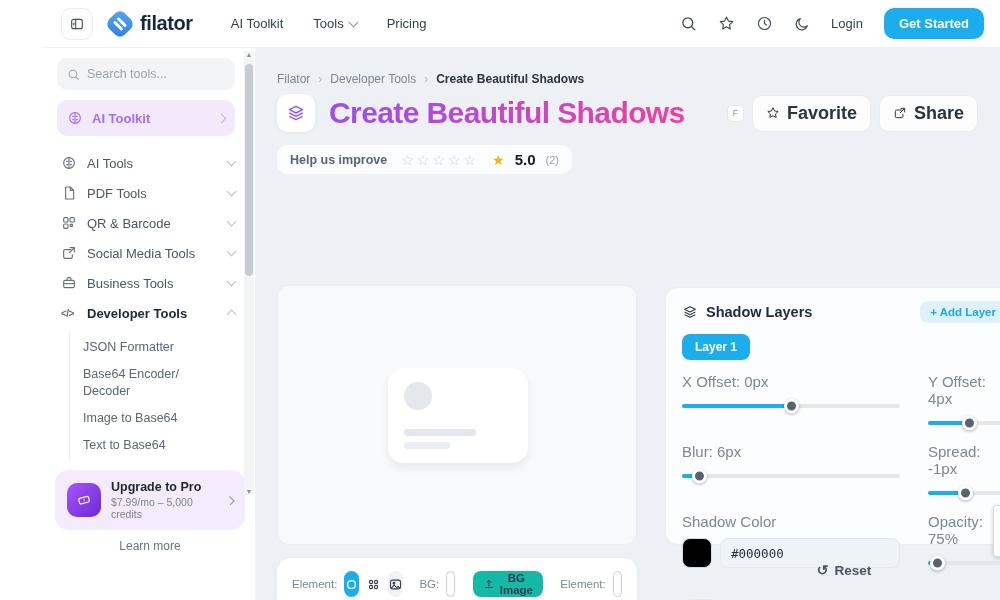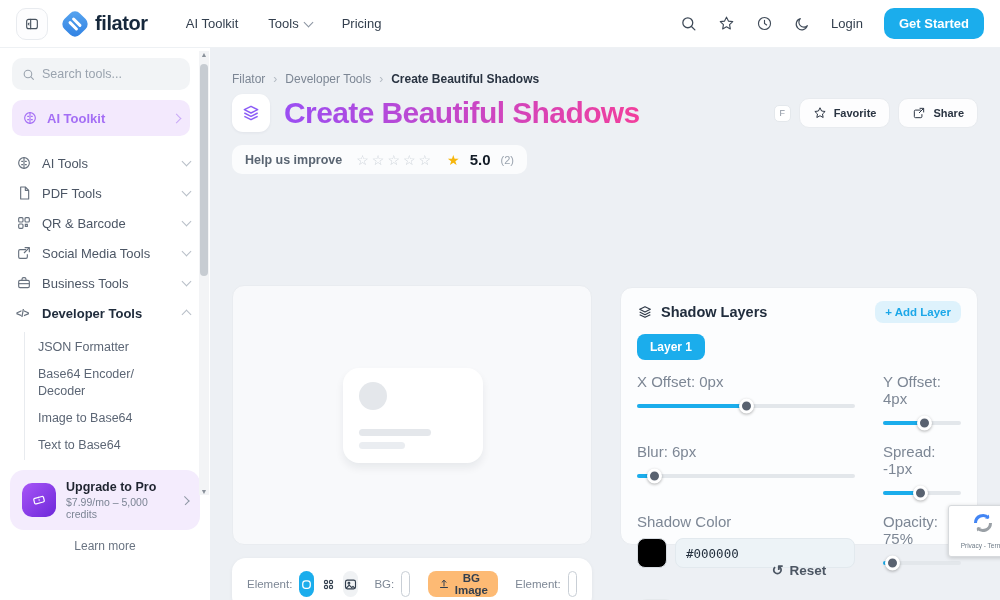--- a/index.html
+++ b/index.html
@@ -1,18 +1,18 @@
 <!DOCTYPE html>
 <html><head>
 <meta charset="utf-8">
 <style>
   * { margin:0; padding:0; box-sizing:border-box; }
   html,body { width:1000px; height:600px; overflow:hidden; }
   body { font-family:"Liberation Sans", sans-serif; background:#fff; color:#333f4e; }
-  .app { width:1000px; height:600px; position:relative; overflow:hidden; }
+  .app { width:1000px; height:600px; position:relative; overflow:hidden;padding-left:45px; }
 
   
   .hdr { height:48px; background:#fff; border-bottom:1px solid #eef1f4; display:flex; align-items:center; padding:0 16px; }
   .collapse-btn { width:32px; height:32px; border:1px solid #e8ebef; border-radius:10px; background:#fdfdfe; display:flex; align-items:center; justify-content:center; color:#48535f; margin-right:16px; }
   .logo { display:flex; align-items:center; gap:9px; }
   .logo-mark { width:22px; height:22px; border-radius:7px; background:linear-gradient(135deg,#5aa7f0,#2e7fe2); transform:rotate(45deg); position:relative; }
   .logo-mark span { position:absolute; left:5px; width:12px; height:2.6px; background:#fff; border-radius:2px; }
   .logo-mark span:nth-child(1){ top:7px; }
   .logo-mark span:nth-child(2){ top:12px; }
   .logo-text { font-size:20px; font-weight:800; color:#16283c; letter-spacing:-0.4px; }
@@ -60,21 +60,21 @@
   
   .main { flex:1; background:#edf0f4; position:relative; overflow:hidden; }
   .crumbs { position:absolute; left:22px; top:24px; font-size:12px; color:#7c8694; display:flex; gap:8px; align-items:center; }
   .crumbs .sep { color:#b3bac3; }
   .crumbs .last { color:#2a3442; font-weight:600; }
   .title-row { position:absolute; left:22px; top:46px; right:22px; display:flex; align-items:center; }
   .tool-icon-box { width:38px; height:38px; background:#fff; border-radius:11px; display:flex; align-items:center; justify-content:center; color:#8b5cf6; box-shadow:0 1px 3px rgba(30,40,60,.06); }
   .page-title { margin-left:14px; font-size:30px; font-weight:700; letter-spacing:-0.6px; background:linear-gradient(90deg,#9b4ef3,#f23f9c); -webkit-background-clip:text; background-clip:text; color:transparent; }
   .title-actions { margin-left:auto; display:flex; align-items:center; gap:8px; }
   .kbd { width:17px; height:17px; background:#fff; border:1px solid #e4e8ec; border-radius:5px; font-size:9px; color:#8a93a0; display:flex; align-items:center; justify-content:center; }
-  .pill-btn { background:#fdfdfe; border:1px solid #e8ebef; border-radius:10px; padding:7px 13px; font-size:11px; font-weight:600; color:#2a3442; display:flex; align-items:center; gap:7px; }
+  .pill-btn { background:#fdfdfe; border:1px solid #e8ebef; border-radius:10px; padding:7px 13px; font-size:18px; font-weight:600; color:#2a3442; display:flex; align-items:center; gap:7px; }
   .rating-bar { position:absolute; left:22px; top:97px; background:#fbfcfd; border-radius:10px; padding:6px 13px; display:flex; align-items:center; gap:10px; }
   .rating-bar .prompt { font-size:12.5px; font-weight:600; color:#5a6572; margin-right:4px; }
   .stars { display:flex; gap:3px; font-size:14px; color:#ccd2d9; }
   .star-gold { font-size:14px; color:#f6b60d; margin-left:6px; }
   .score { font-size:15px; font-weight:800; color:#131c27; }
   .count { font-size:11px; color:#9aa3ae; }
 
   
   .preview-panel { position:absolute; left:22px; top:237px; width:360px; height:260px; background:#f8f9fb; border:1px solid #e9ecf0; border-radius:12px; }
   .demo-card { position:absolute; left:110px; top:82px; width:140px; height:95px; background:#fff; border-radius:16px; box-shadow:0 5px 9px rgba(20,30,45,.07); }
@@ -104,21 +104,21 @@
   .reset-row { position:absolute; left:410px; top:514px; width:358px; text-align:center; font-size:13.5px; font-weight:600; color:#4c5663; }
   .reset-row .ric { font-size:14px; margin-right:6px; }
 
   
   .bottom-bar { position:absolute; left:22px; top:510px; width:360px; height:52px; background:#fff; border-radius:14px; box-shadow:0 1px 4px rgba(20,30,45,.05); display:flex; align-items:center; padding:0 15px; gap:7px; }
   .bb-lbl { font-size:11.5px; color:#7d8795; }
   .el-btn { width:26px; height:26px; border-radius:8px; display:flex; align-items:center; justify-content:center; border:none; background:transparent; color:#333f4e; }
   .el-btn.active { background:#1badec; color:#fff; }
   .el-btn.soft { background:#f0f2f4; }
   .sw { width:24px; height:26px; border-radius:6px; border:1.5px solid #c9cfd6; background:#fff; }
-  .bgimg-btn { height:26px; border:none; border-radius:8px; background:#fdba74; padding:0 10px; font-size:11.5px; font-weight:600; color:#333f4e; display:flex; align-items:center; gap:5px; }
+  .bgimg-btn { height:26px; border:none; border-radius:8px; background:#14b8a6; padding:0 10px; font-size:11.5px; font-weight:600; color:#333f4e; display:flex; align-items:center; gap:5px; }
   .gap1 { width:6px; } .gap2 { width:10px; }
 
   
   .recaptcha { position:absolute; left:738px; top:457px; width:70px; height:52px; background:#fff; border:1px solid #d7dadd; border-radius:3px; box-shadow:0 1px 4px rgba(0,0,0,.18); text-align:center; padding-top:5px; }
   .recaptcha .txt { font-size:6.5px; color:#6d7a86; margin-top:3px; }
 
   svg { display:block; }
 </style>
 </head>
 <body>

